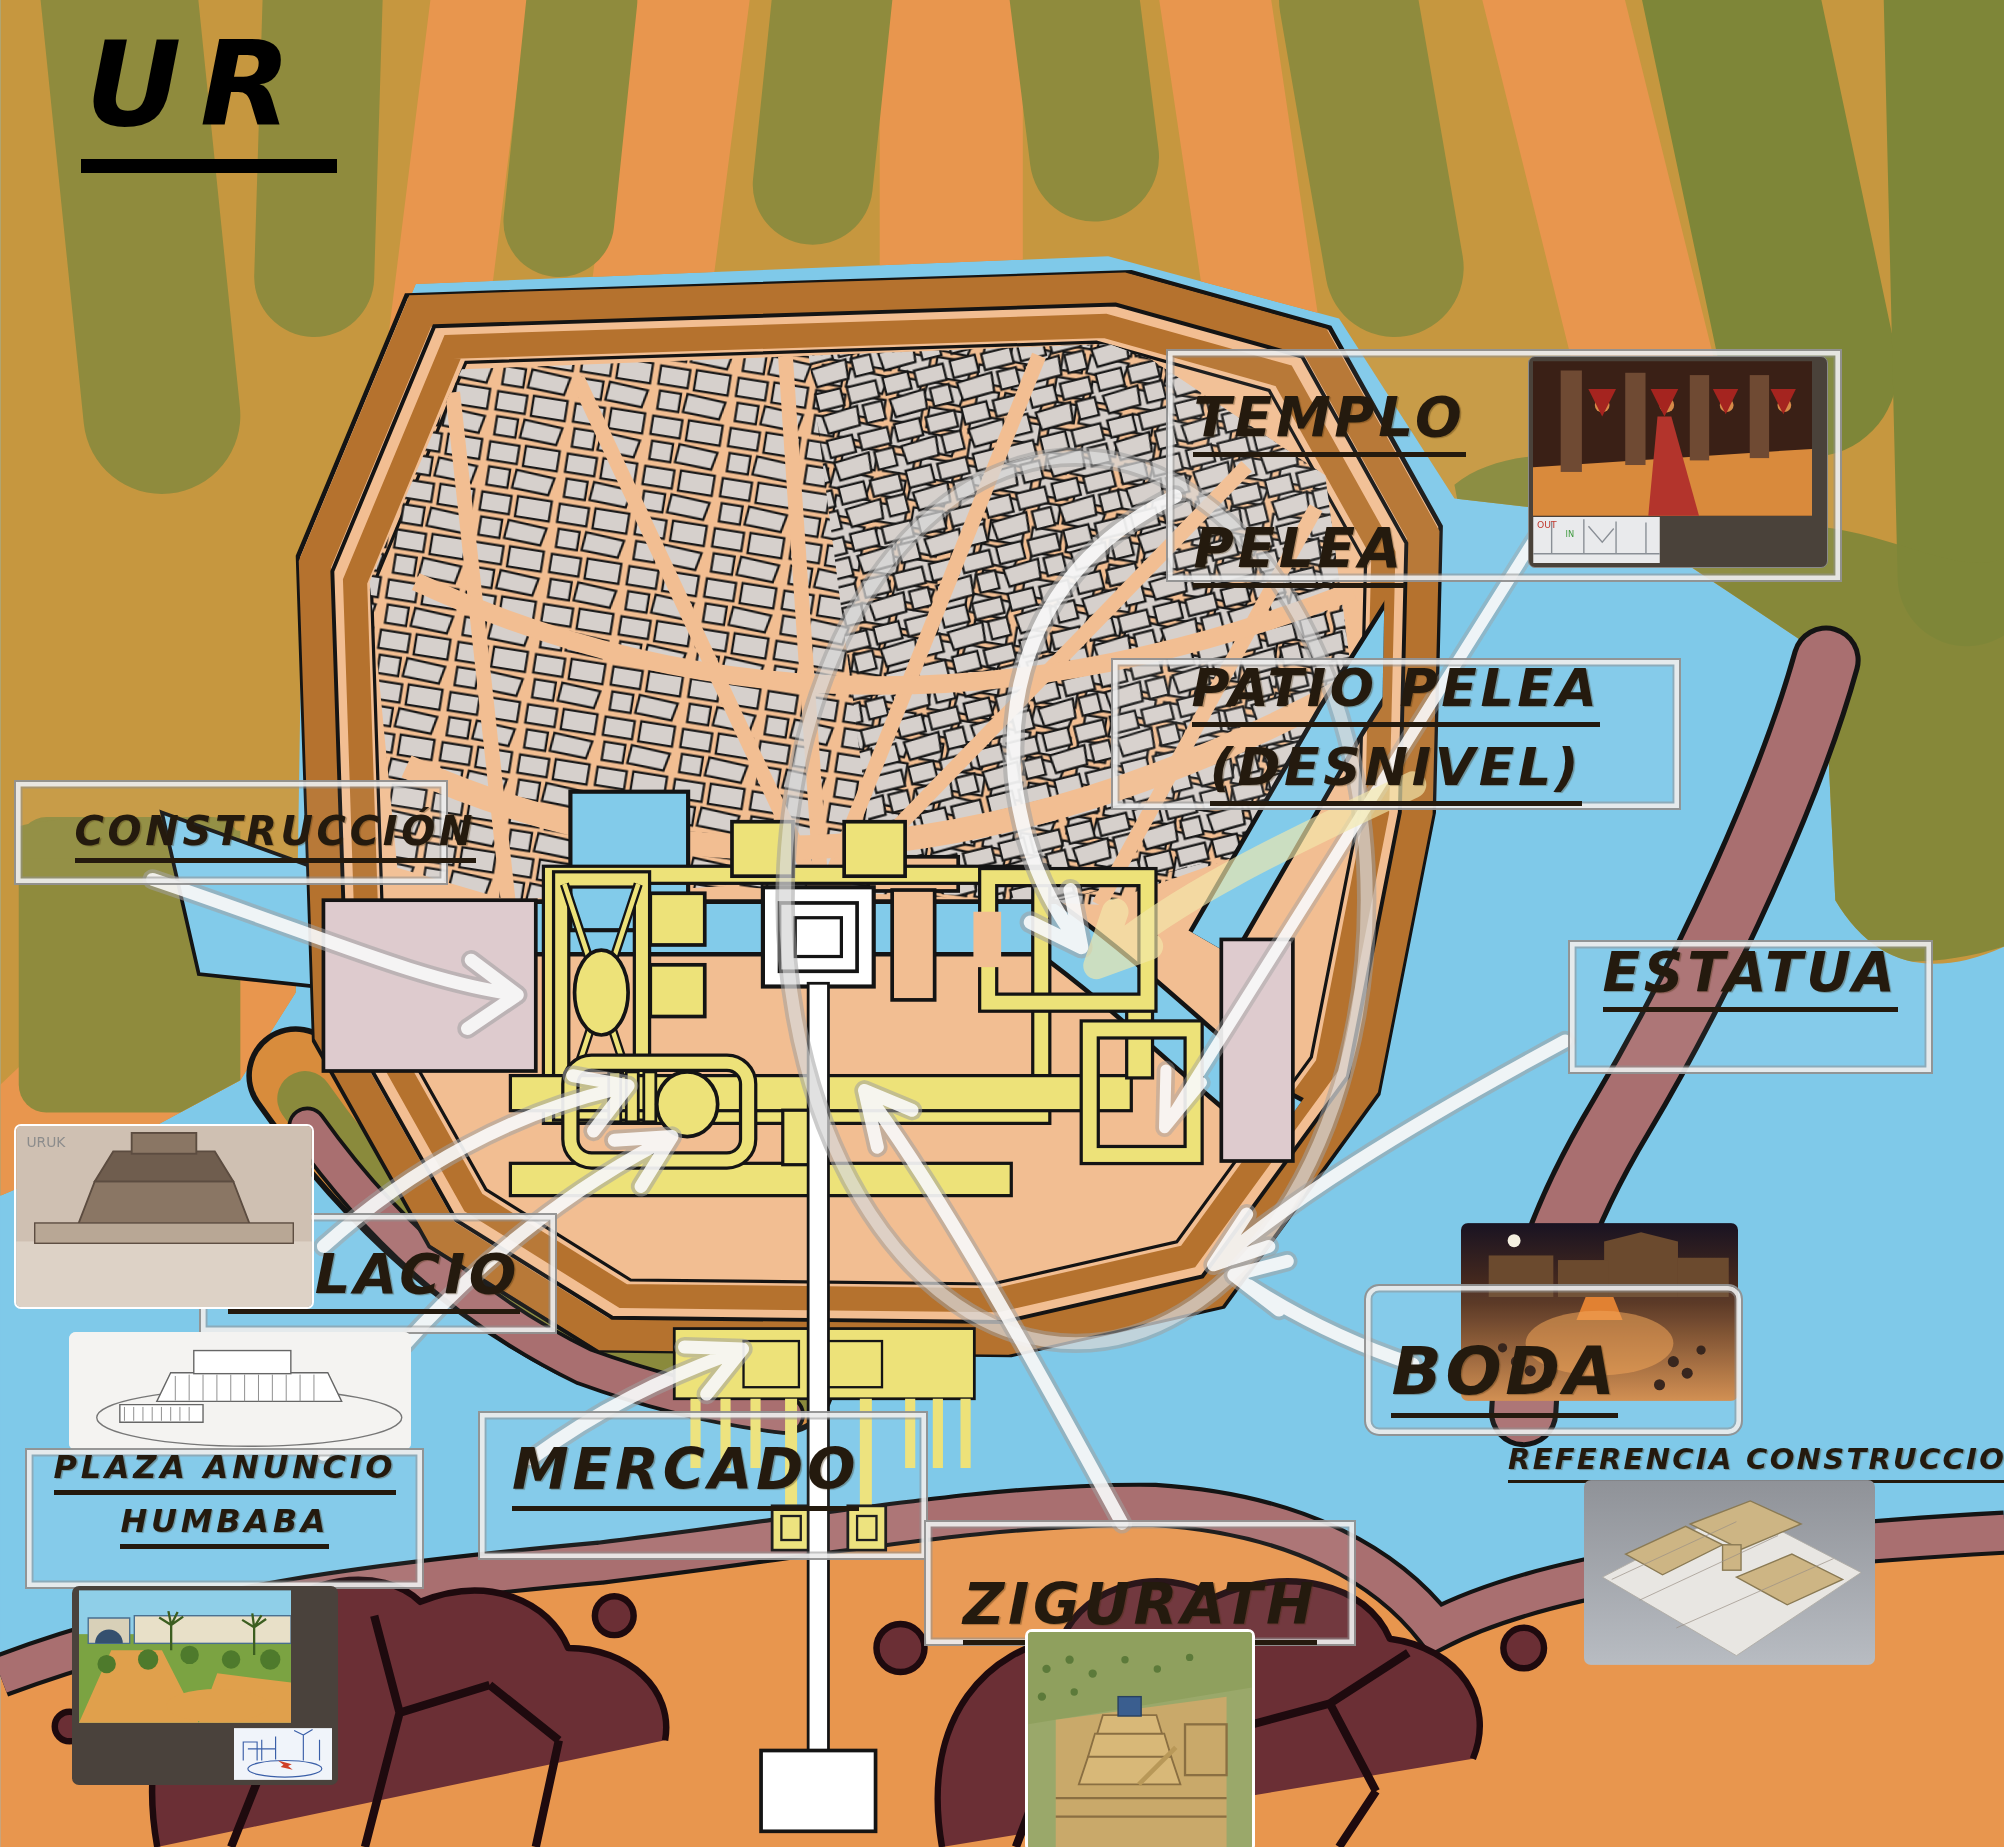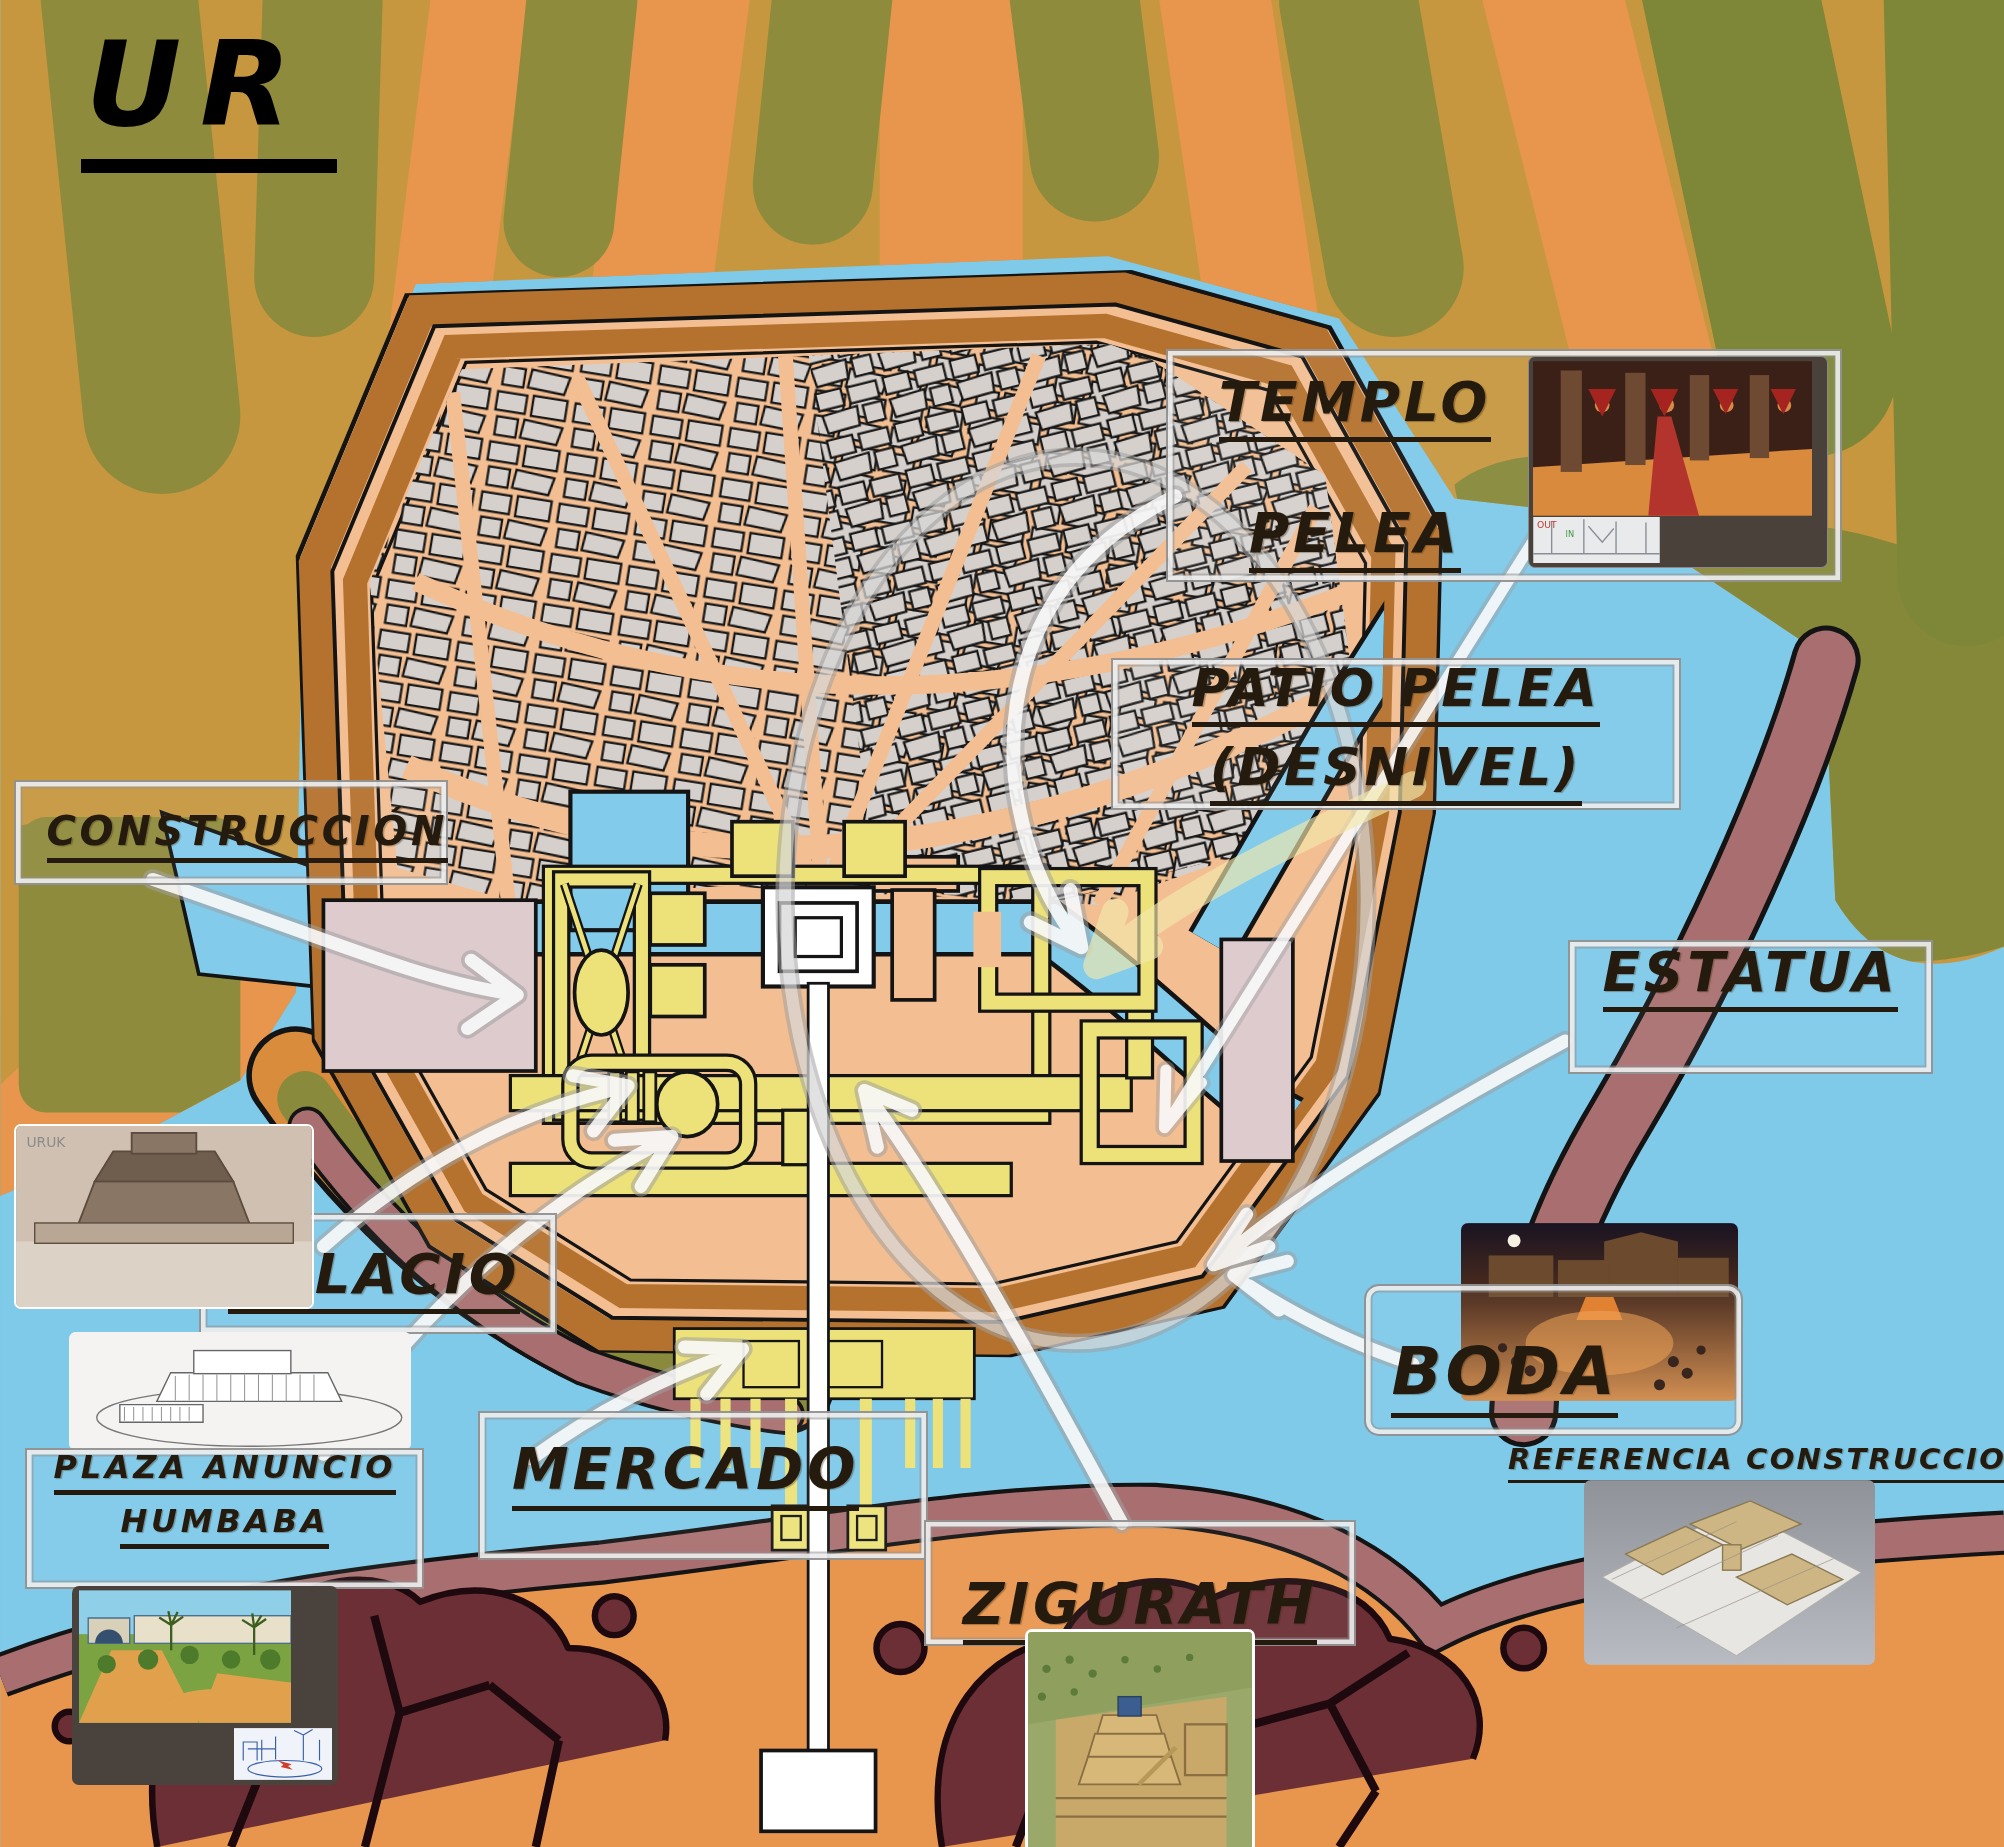--- a/index.html
+++ b/index.html
@@ -266,28 +266,28 @@
     </g>
     <g>
       <path class="arrow-under" stroke-width="44" d="M3060,2955 C2910,2905 2790,2840 2705,2785 M2672,2762 L2770,2838 M2672,2762 L2788,2732"></path>
       <path class="arrow-over" stroke-width="28" d="M3060,2955 C2910,2905 2790,2840 2705,2785 M2672,2762 L2770,2838 M2672,2762 L2788,2732"></path>
     </g>
   </g>
 </svg>
 
 <div class="title">UR</div>
 
-<div class="box" style="left:14px;top:780px;width:434px;height:105px;">
+<div class="box" style="left:14px;top:780px;width:434px;height:105px;padding-left:28px;">
   <div class="lbl" style="font-size:40px;padding:27px 0 0 30.5px;">
     <span class="u">CONSTRUCCIÓN</span>
   </div>
 </div>
 
 <div class="box" style="left:1166px;top:349px;width:676px;height:233px;">
-  <div class="lbl" style="position:absolute;left:25.4px;top:21px;width:323px;font-size:55px;text-align:center;text-decoration:underline;">
+  <div class="lbl" style="position:absolute;left:25.4px;top:36px;width:323px;font-size:55px;text-decoration:underline;">
     <span class="u">TEMPLO</span><br><br>
     <span class="u">PELEA</span>
   </div>
 </div>
 <div class="img" style="left:1528px;top:356px;width:298px;height:210px;background:#4a423a;border:1.4px solid #8a8a8a;">
   <svg width="279" height="155" style="margin:3.7px 0 0 3.7px" viewBox="0 0 605 335">
     <rect width="605" height="335" fill="#3a2016"></rect>
     <polygon points="0,335 605,335 605,190 0,230" fill="#d98a3c"></polygon>
     <polygon points="250,335 360,335 300,120 270,120" fill="#b3342c"></polygon>
     <g fill="#6f4a33">

